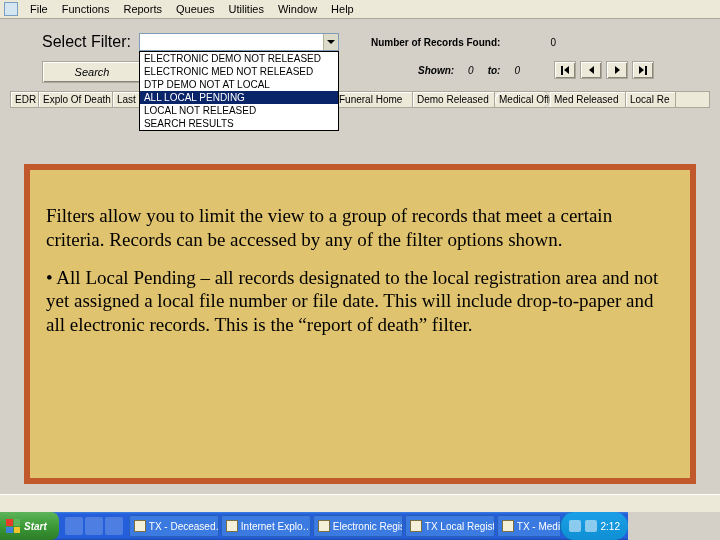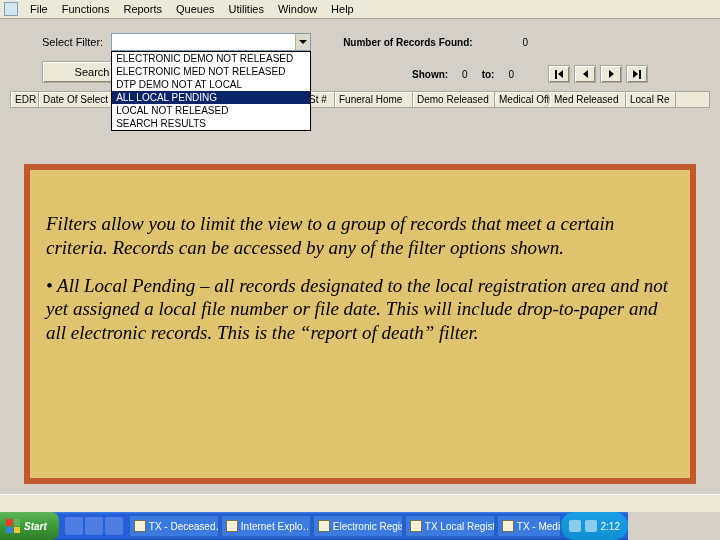--- a/index.html
+++ b/index.html
@@ -26,21 +26,21 @@
   .content {
     position: relative;
     padding: 6px;
   }
   .filter-row {
     display: flex;
     align-items: center;
     gap: 8px;
     padding: 8px 16px 4px 36px;
   }
-  .label { font-size: 11px; color: #000; }
+  .label { font-size: 16px; color: #000; }
   .combo-wrap { position: relative; }
   .combo {
     width: 200px;
     height: 18px;
     border: 1px solid #7f9db9;
     background: #fff;
     display: flex;
     align-items: center;
     justify-content: flex-end;
   }
@@ -67,23 +67,24 @@
   .dropdown-item {
     padding: 1px 4px;
     white-space: nowrap;
     cursor: default;
   }
   .dropdown-item.selected { background: #0a246a; color: #fff; }
   .records-info { margin-left: 24px; display: flex; align-items: center; gap: 10px; font-size: 10px; font-weight: bold; }
   .records-info .val { font-weight: normal; margin-left: 40px; }
   .row2 {
     display: flex;
-    align-items: flex-end;
+    align-items: flex-start;
     padding: 6px 16px 2px 36px;
-    gap: 10px;
+    gap: 16px;
+    font-style: italic;
   }
   .search-btn {
     width: 100px;
     height: 22px;
     border: 1px solid #aca899;
     background: #ece9d8;
     font-size: 11px;
     text-align: center;
     line-height: 20px;
     cursor: default;
@@ -126,21 +127,21 @@
     width: 672px;
     height: 320px;
     background: #e0c36f;
     border: 6px solid #c0582b;
     padding: 30px 16px 12px 16px;
     font-family: "Times New Roman", serif;
     font-size: 19px;
     line-height: 1.25;
     color: #000;
   }
-  .overlay p { margin: 12px 0 14px 0; font-style: italic; }
+  .overlay p { margin: 4px 0 14px 0; }
   .taskbar {
     position: absolute;
     left: 0; bottom: 0;
     width: 628px;
     height: 28px;
     background: linear-gradient(#3a81e0, #245edb 8%, #245edb 92%, #1a4aac);
     display: flex;
     align-items: center;
     font-size: 10px;
     color: #fff;
@@ -263,21 +264,21 @@
               <div class="tri-r"></div>
               <div class="bar"></div>
             </div>
           </div>
       </div>
     </div>
   </div>
 
   <div class="grid-header" id="grid-header">
       <div class="col" style="width: 28px;">EDR</div>
-      <div class="col" style="width: 74px;">Date Of Select</div>
+      <div class="col" style="width: 74px;">Explo Of Death</div>
       <div class="col" style="width: 64px;">Last Name</div>
       <div class="col" style="width: 60px;">First Name</div>
       <div class="col" style="width: 68px;">Middle Name</div>
       <div class="col" style="width: 30px;">St #</div>
       <div class="col" style="width: 78px;">Funeral Home</div>
       <div class="col" style="width: 82px;">Demo Released</div>
       <div class="col" style="width: 55px; border-radius: 7px;">Medical Office</div>
       <div class="col" style="width: 76px;">Med Released</div>
       <div class="col" style="width: 50px;">Local Re</div>
     </div>

